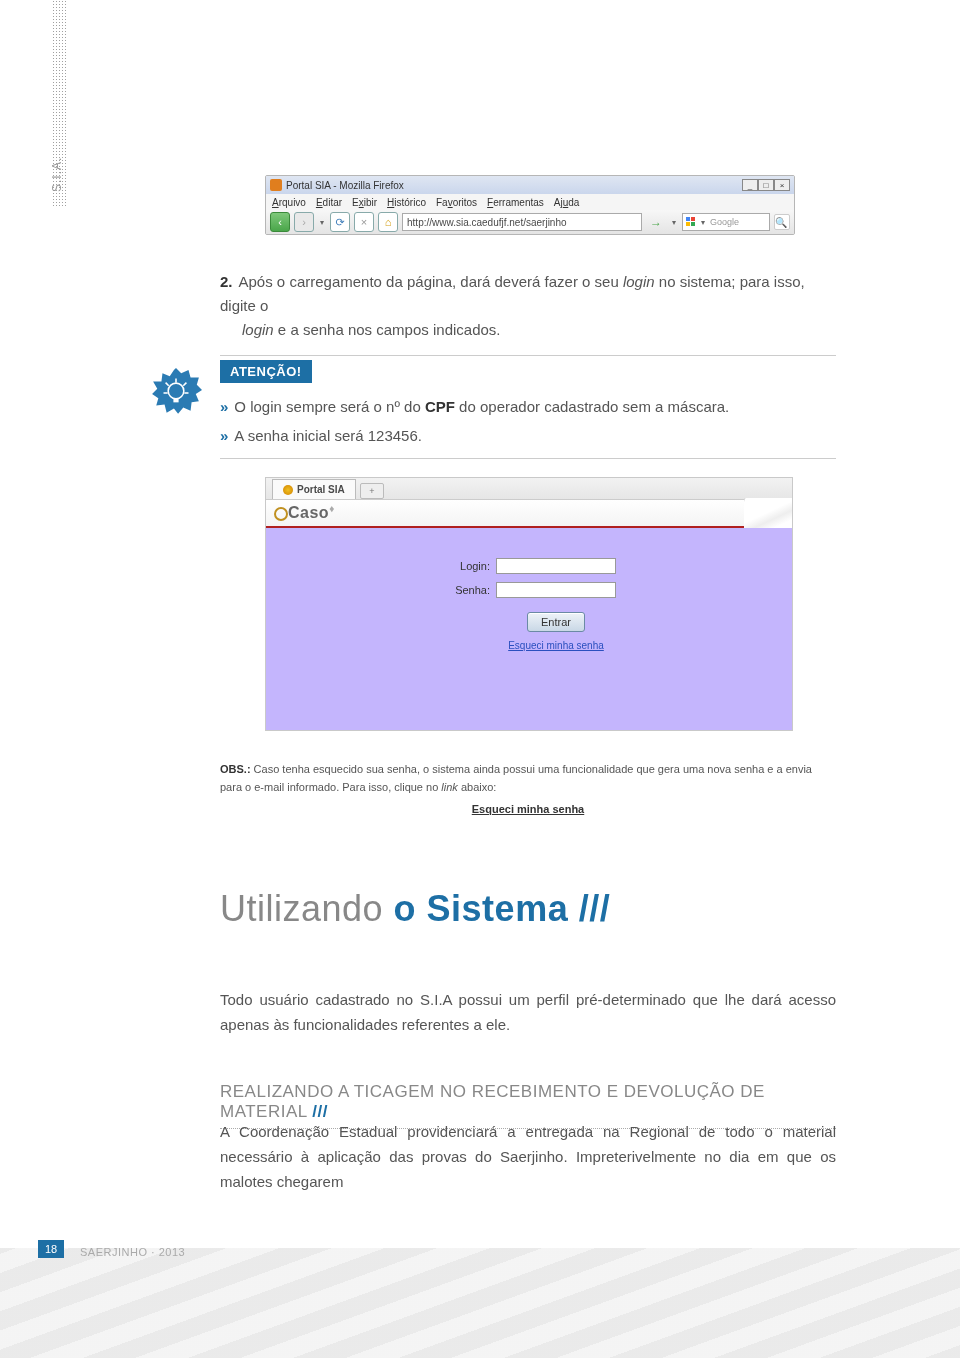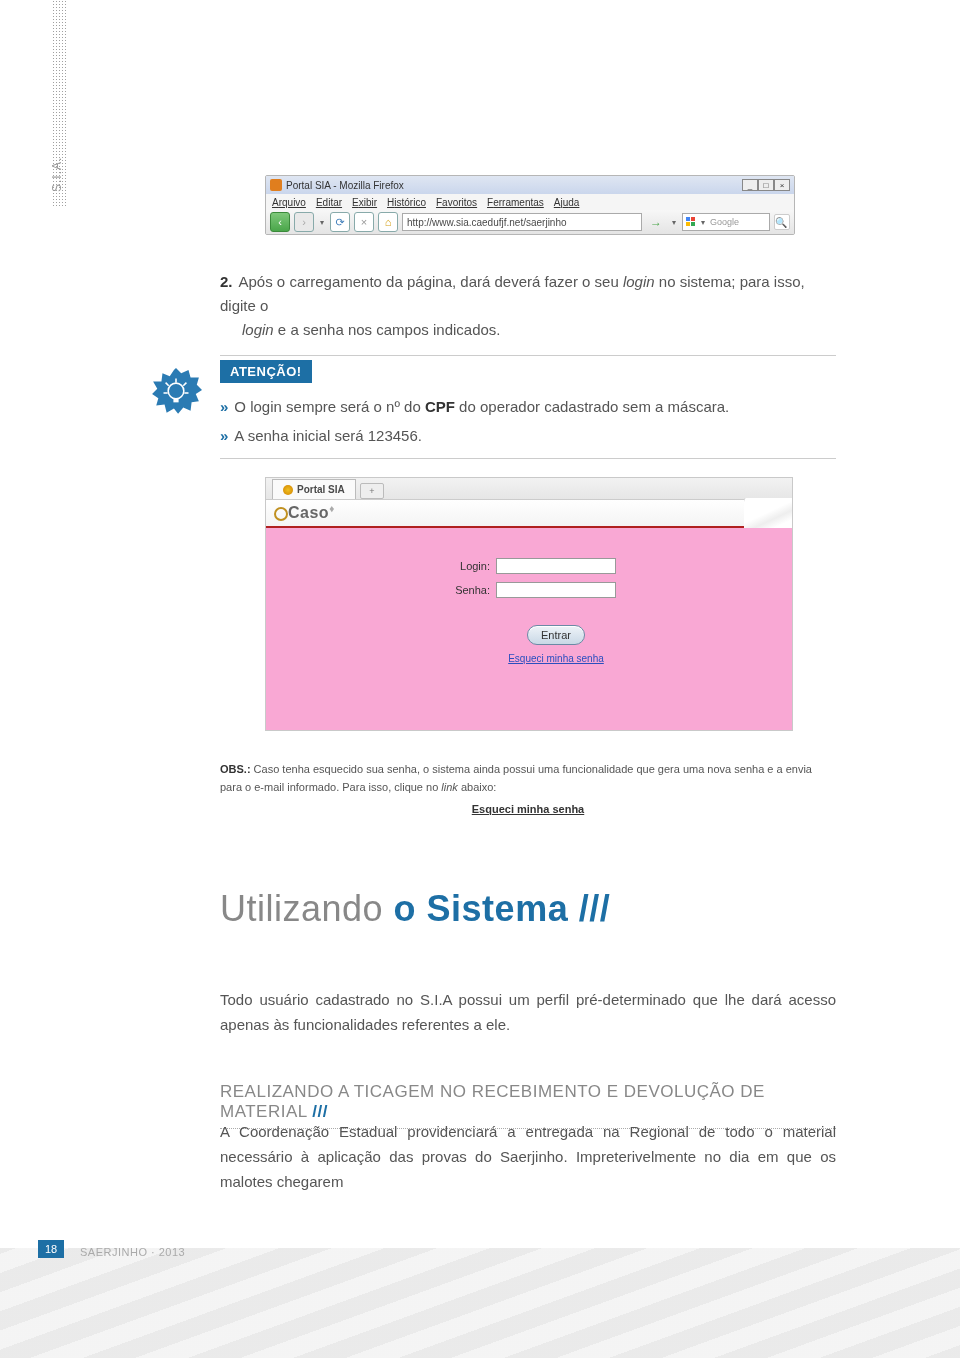--- a/index.html
+++ b/index.html
@@ -19,21 +19,21 @@
   }
 
   
   .browserbar { position: absolute; left: 265px; top: 175px; width: 530px; height: 60px;
     border: 1px solid #b6b6b6; background: linear-gradient(#f4f4f4,#eaeaea);
     border-radius: 2px; overflow: hidden; font-family: Tahoma, Arial, sans-serif; }
   .bb-title { height: 18px; background: linear-gradient(#dfe6f2,#cad6ec); display:flex; align-items:center; gap:4px; padding:0 4px; font-size:10px; color:#333; }
   .bb-favicon { width:12px; height:12px; background:#e07e1e; border-radius:2px; display:inline-block;}
   .bb-winbtns { margin-left:auto; display:flex; gap:0;}
   .bb-winbtn { width:16px; height:12px; border:1px solid #888; background:#eee; font-size:8px; display:flex; align-items:center; justify-content:center; }
-  .bb-menu { height: 16px; display:flex; gap:10px; padding:0 6px; font-size:10px; color:#333; align-items:center; background:#f5f5f5;text-decoration:underline; }
+  .bb-menu { height: 16px; display:flex; gap:10px; padding:0 6px; font-size:10px; color:#333; align-items:center; background:#f5f5f5; }
   .bb-menu span u { text-decoration: underline; }
   .bb-tool { height: 24px; display:flex; align-items:center; gap:4px; padding:0 4px; background:linear-gradient(#f7f7f7,#e4e4e4);}
   .navbtn { width:20px; height:20px; border:1px solid #8aa; border-radius:3px; display:flex; align-items:center; justify-content:center; font-size:11px; }
   .navbtn.back { background:linear-gradient(#7ec87a,#4aa64a); color:#fff; border-color:#3a8a3a;}
   .navbtn.fwd { background:#e9e9e9; color:#aaa; }
   .navbtn.reload { background:#fff; color:#3a7ab8; }
   .navbtn.stop { background:#fff; color:#999; }
   .navbtn.home { background:#fff; color:#d4a017; }
   .urlfield { flex:1; height:18px; border:1px solid #aaa; background:#fff; font-size:10px; padding:0 4px; display:flex; align-items:center; }
   .goarrow { color:#4aa64a; font-size:12px; padding:0 4px;}
@@ -54,36 +54,36 @@
   .atencao-body { margin-left:70px; }
   .atencao-body hr.top { border:none; border-top:1px solid #ccc; margin-bottom:4px;}
   .atencao-body hr.bot { border:none; border-top:1px solid #ccc; margin-top:8px;}
   .atencao-label { display:inline-block; background:#1d6fa5; color:#fff; font-weight:700; font-size:13px; padding:4px 10px; letter-spacing:0.5px; }
   .atencao-list { margin-top:10px; font-size:15px; color:#555; line-height:1.9; }
   .atencao-list .chev { color:#1d6fa5; font-weight:700; margin-right:6px; }
   .atencao-list b { color:#333;text-align:right; }
 
   
   .loginpanel { position:absolute; left:265px; top:477px; width:528px; height:254px;
-    border:1px solid #c9c9c9; background:#f9a8d4; font-family: Tahoma, Arial, sans-serif; }
+    border:1px solid #c9c9c9; background:#c4b5fd; font-family: Tahoma, Arial, sans-serif; }
   .lp-tabbar { height:22px; background:linear-gradient(#f2f2f2,#e6e6e6); border-bottom:1px solid #ccc; display:flex; align-items:flex-end; padding-left:6px;}
   .lp-tab { height:20px; border:1px solid #bbb; border-bottom:none; background:#fafafa; font-size:10px; font-weight:700; padding:2px 10px; display:flex; align-items:center; gap:4px; margin-right:4px;}
   .lp-tab .dot { width:10px; height:10px; background:radial-gradient(#f0c020,#d08000); border-radius:50%; display:inline-block;}
   .lp-addtab { width:24px; height:16px; border:1px solid #bbb; background:#eee; font-size:9px; color:#777; display:flex; align-items:center; justify-content:center; border-radius:2px;}
   .lp-logo { height:28px; border-bottom:2px solid #b02020; display:flex; align-items:center; padding-left:8px; position:relative; background:linear-gradient(#fff,#f4f4f4);}
   .lp-logo .txt { font-weight:700; font-size:16px; color:#666; letter-spacing:0.5px; font-family: Arial, sans-serif;}
   .lp-logo .txt .ring { display:inline-block; width:14px; height:14px; border:2px solid #c09020; border-radius:50%; vertical-align:-2px; }
   .lp-logo .corner { position:absolute; right:0; top:-2px; width:48px; height:30px; overflow:hidden;}
   .lp-logo .corner::before { content:""; position:absolute; right:-8px; top:-8px; width:60px; height:60px; background:linear-gradient(135deg,#fff 40%,#eee 50%,#fff 60%); transform:rotate(20deg); border:1px solid #ddd;}
   .lp-form { padding:30px 0 0 0; display:flex; flex-direction:column; align-items:center; gap:8px; }
   .lp-row { display:flex; align-items:center; gap:6px; }
   .lp-row label { width:48px; text-align:right; font-size:11px; color:#333;}
   .lp-row input { width:120px; height:16px; border:1px solid #999; background:#fff; font-size:11px; }
-  .lp-entrar { margin-left:54px; margin-top:19px; height:20px; width:58px;
-    border:1px solid #6b8aa5; border-radius:10px;
+  .lp-entrar { margin-left:54px; margin-top:6px; height:20px; width:58px;
+    border:1px solid #6b8aa5; border-radius:3px;
     background:linear-gradient(#eef3f8,#c9d8e6); font-size:11px; color:#333; cursor:pointer;
     box-shadow: 0 1px 0 #fff inset;}
   .lp-forgot { margin-left:54px; font-size:10px; color:#2a4fbf; text-decoration:underline; cursor:pointer;}
 
   .obs { position:absolute; left:220px; top:760px; width:616px; font-size:11px; line-height:1.65; color:#555; }
   .obs b { color:#333; }
   .obs .italic { font-style:italic; }
   .obs .centerlink { display:block; text-align:center; font-weight:700; text-decoration:underline; color:#333; margin-top:4px;}
 
   .h2 { position:absolute; left:220px; top:888px; font-size:36px; font-weight:300; color:#888; letter-spacing:0.5px;}

